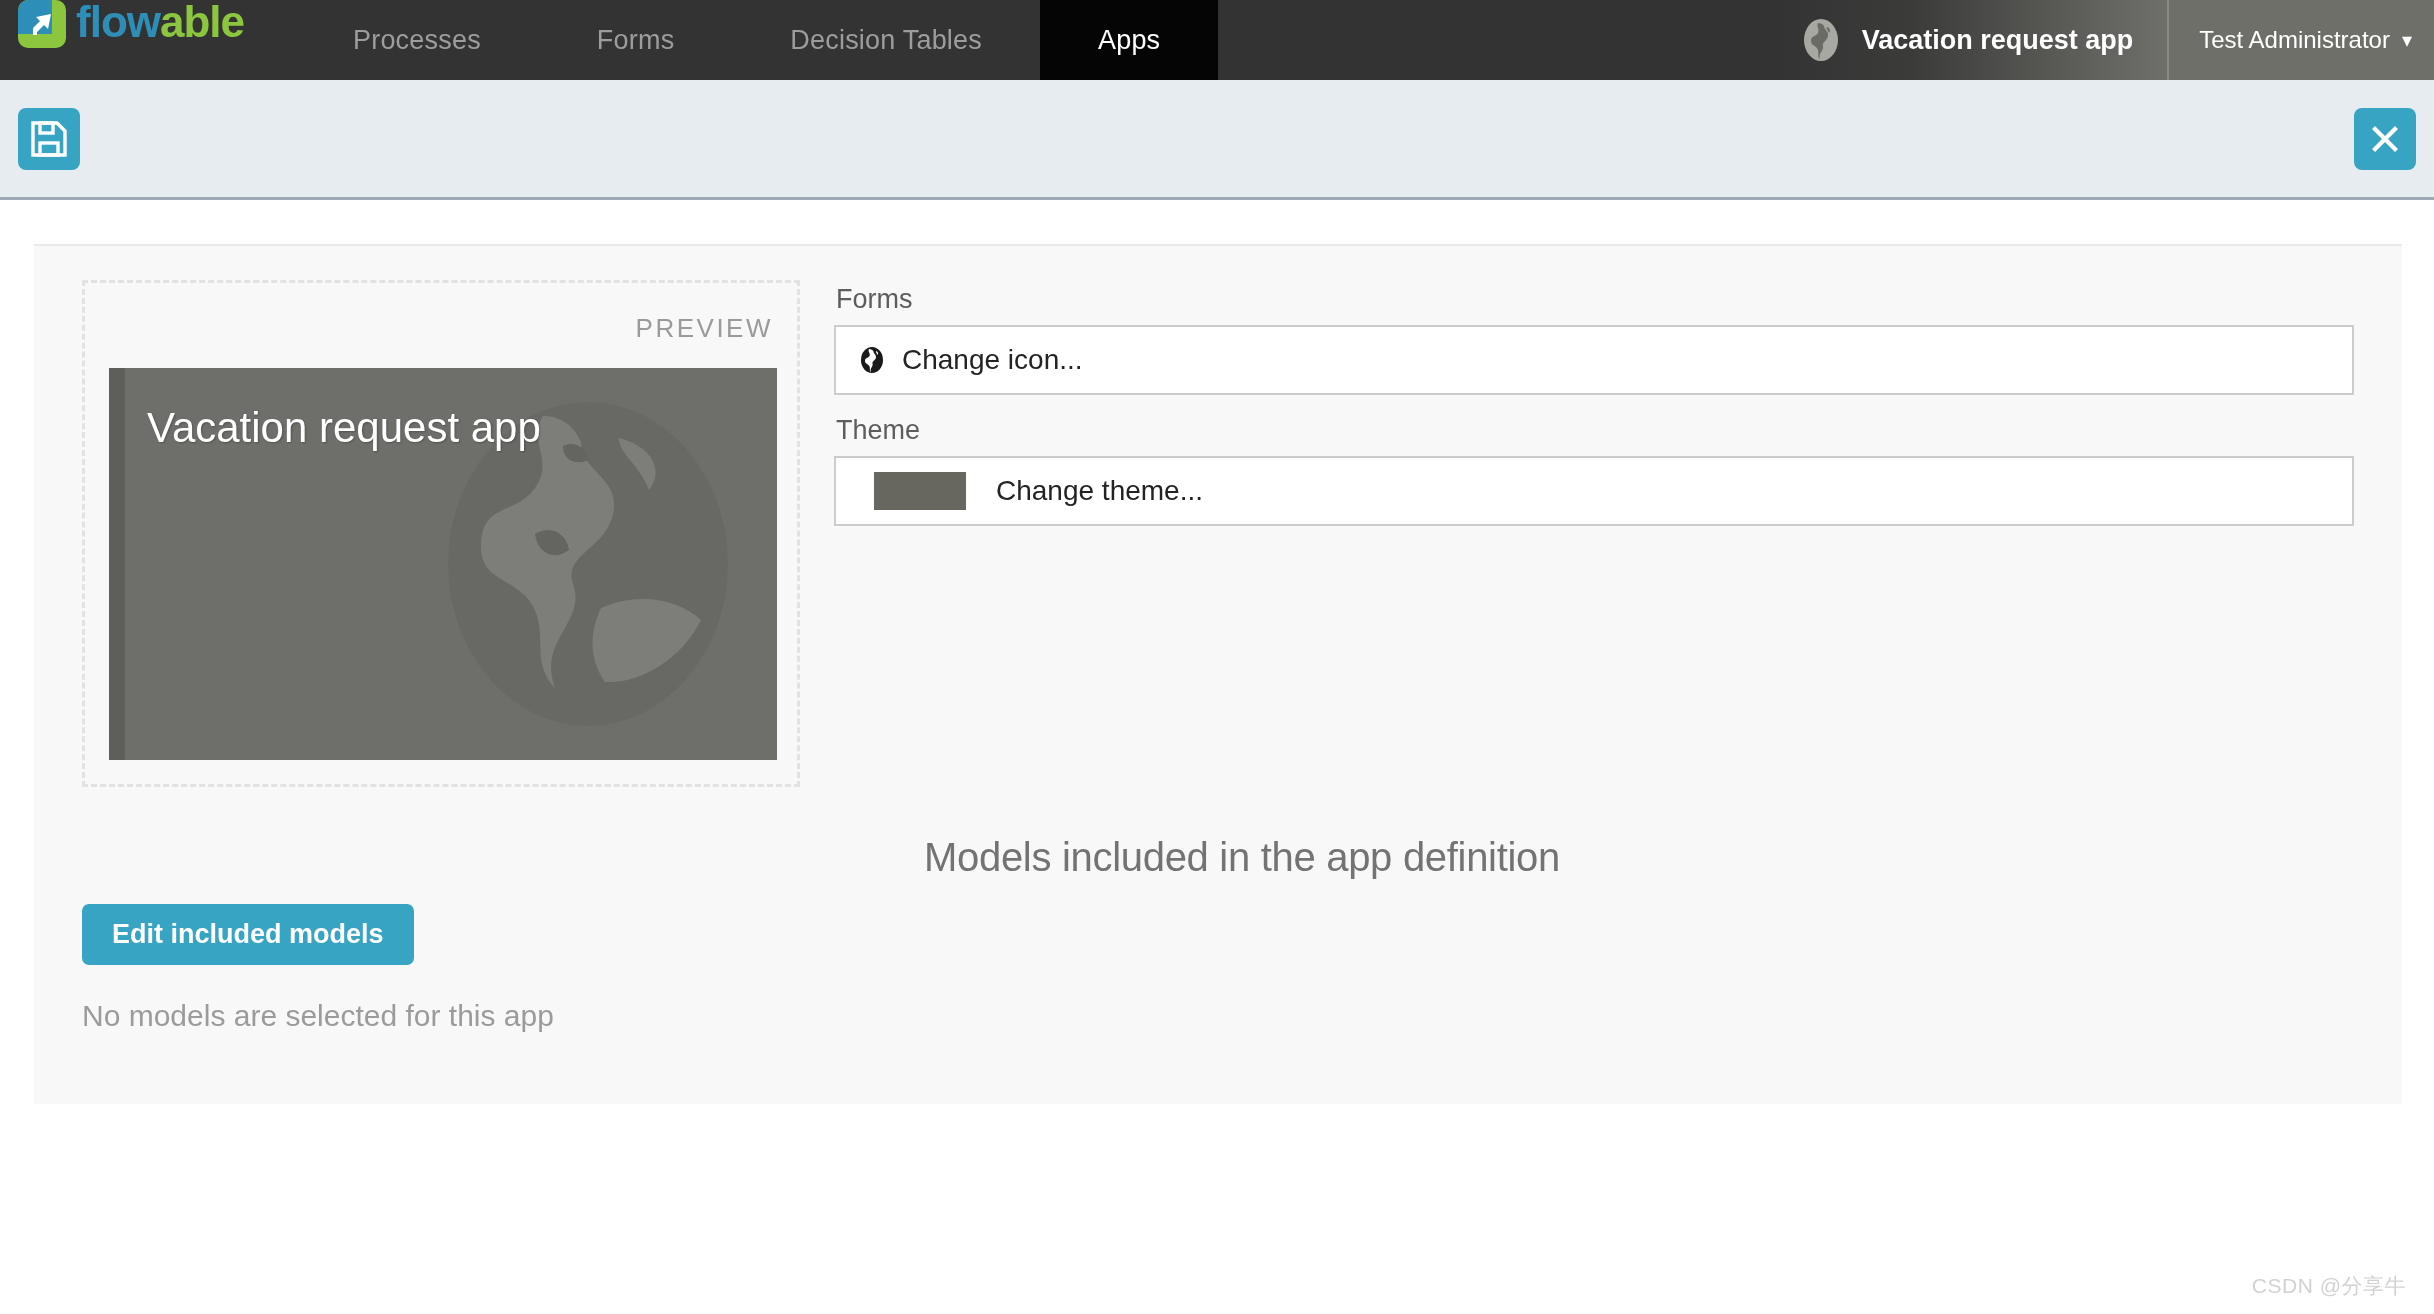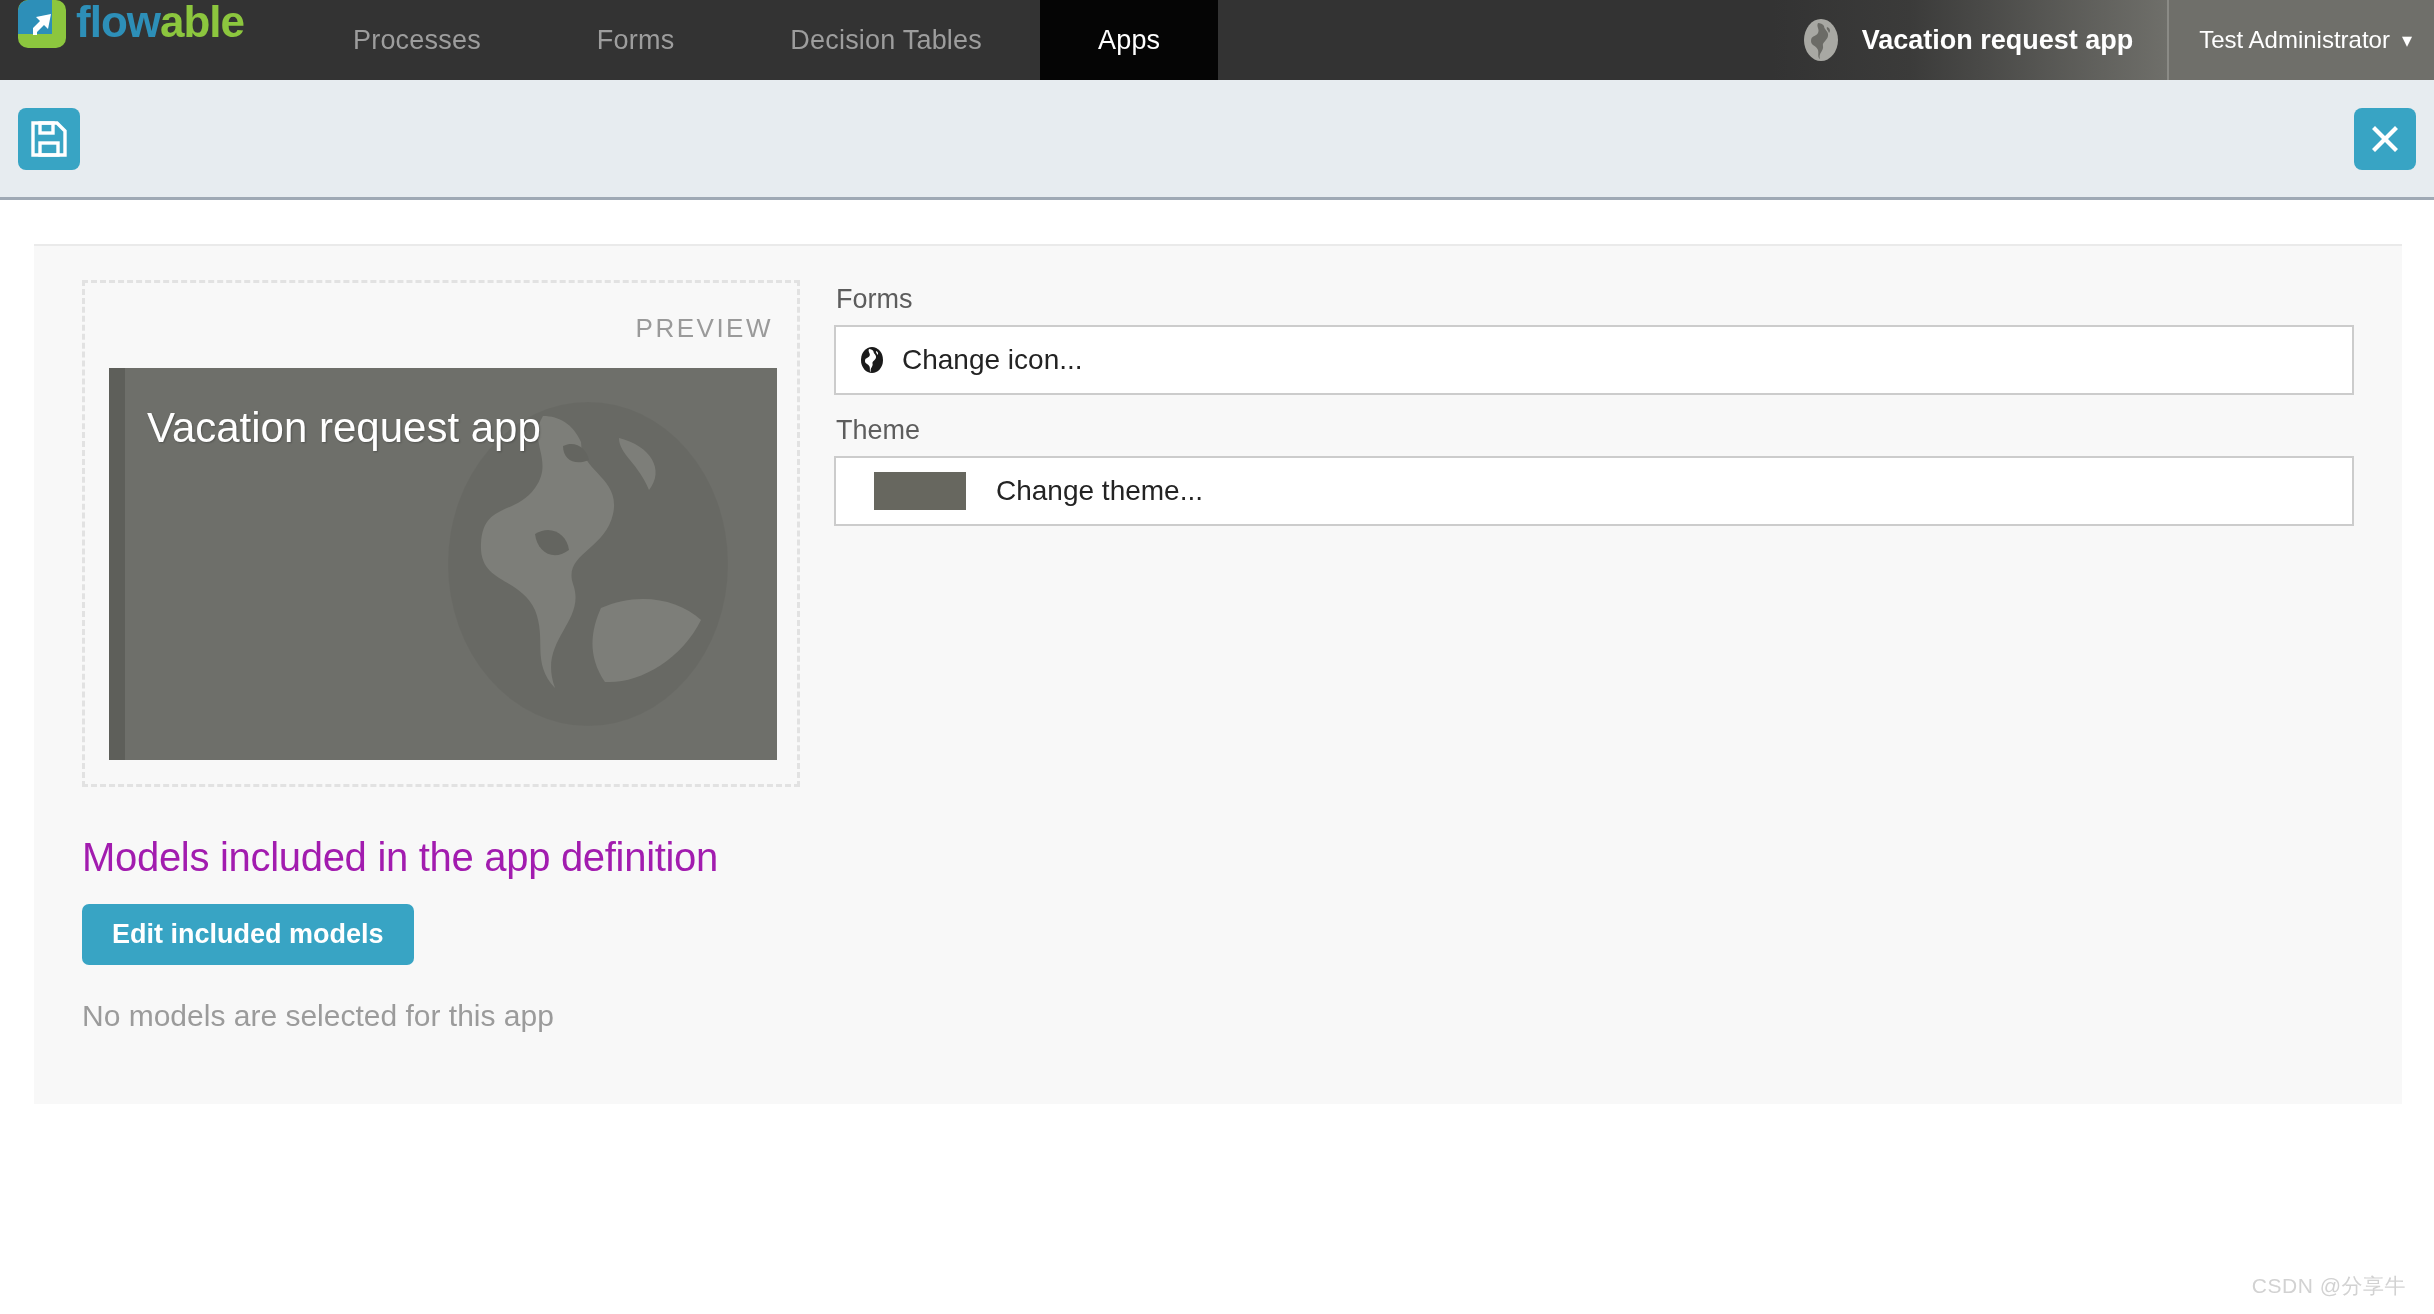--- a/index.html
+++ b/index.html
@@ -278,22 +278,23 @@
     flex: 0 0 auto;
   }
 
   
   .models-section {
     padding: 48px 0 0 48px;
   }
   .models-heading {
     font-size: 40px;
     font-weight: 400;
-    color: #a21caf;
+    color: #737373;
     letter-spacing: -0.3px;
+    text-align: center;
   }
   .btn-primary {
     display: inline-block;
     margin-top: 24px;
     background: #38a4c4;
     color: #ffffff;
     border: none;
     border-radius: 7px;
     font-size: 27px;
     font-weight: bold;

